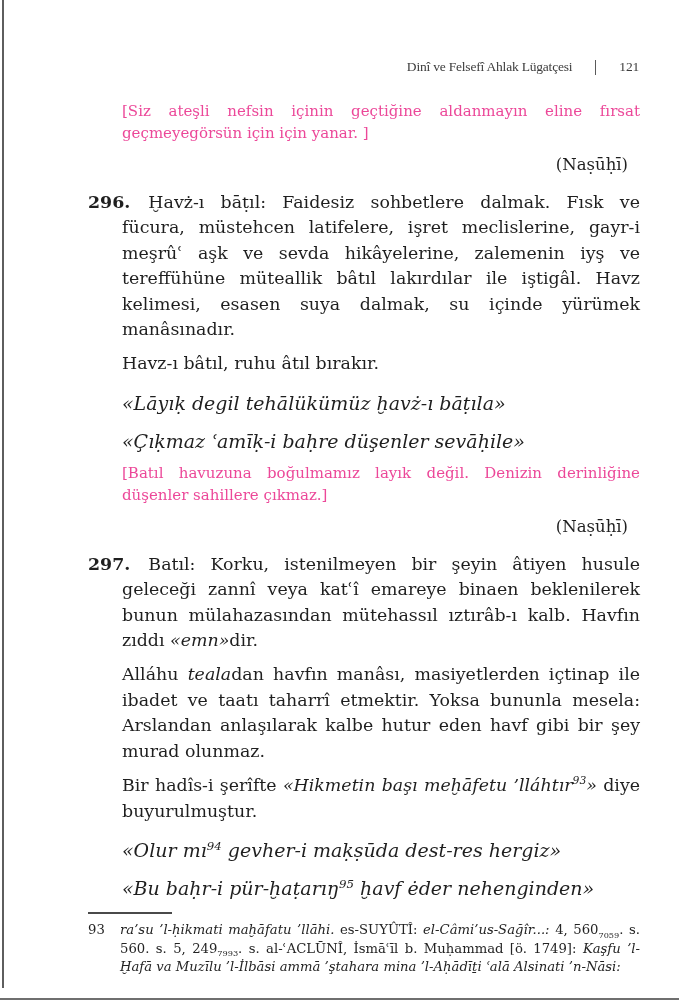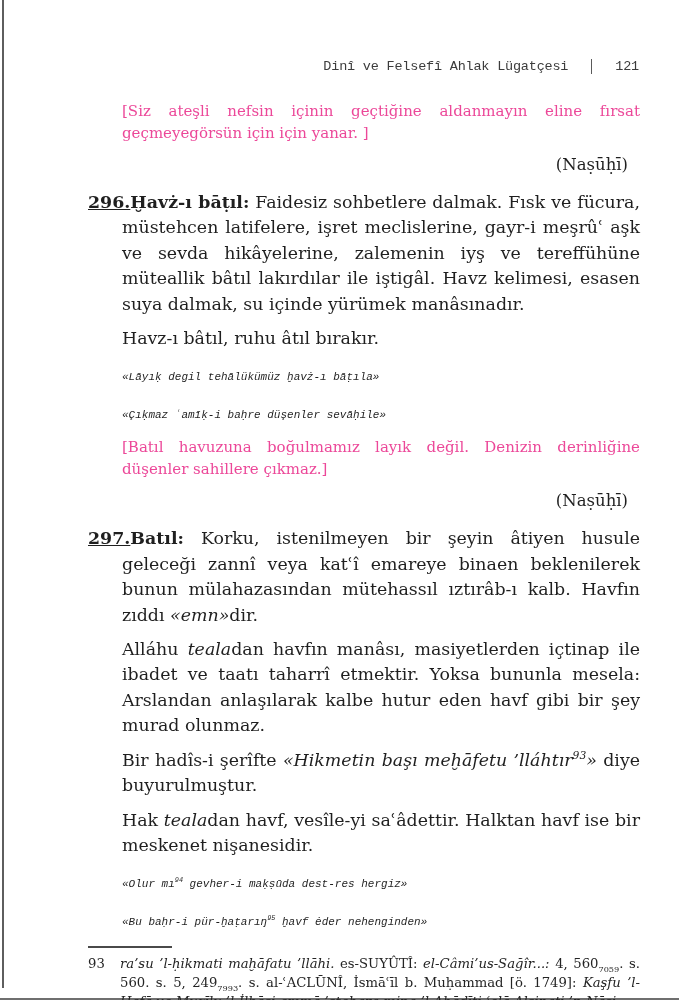--- a/index.html
+++ b/index.html
@@ -6,42 +6,42 @@
   body {
     width:679px; height:1000px; background:#ffffff; position:relative;
     font-family:"DejaVu Serif", serif; color:#1f1f1f; overflow:hidden;
   }
   .page-left-edge { position:absolute; left:2px; top:0; width:2px; height:988px; background:#5e5e5e; }
   .page-bottom-edge { position:absolute; left:0; bottom:0; width:679px; height:2px; background:#6f6f6f; }
 
   .running-header {
     position:absolute; top:59px; left:0; right:40px;
     display:flex; justify-content:flex-end; align-items:center; gap:23px;
-    font-family:Liberation Mono, monospace; font-size:13.5px; color:#3c3c3c;
+    font-family:Liberation Serif, serif; font-size:13.5px; color:#3c3c3c;
     letter-spacing:-0.2px;
   }
   .header-sep { width:1px; height:15px; background:#5a5a5a; }
 
   .content { position:absolute; top:100px; left:88px; right:39px; }
 
   .quote {
     margin:0 0 9px 34px; font-size:15px; line-height:22px; text-align:justify; color:#ec4899;
   }
   .attr { text-align:right; margin:0 12px 14px 0; font-size:16.5px; line-height:23px; }
 
   .entry {
     margin:0 0 9px 0; padding-left:34px; text-indent:-34px;
     text-align:justify; font-size:17.4px; line-height:25.4px;
   }
-  .entry-num { font-weight:bold; margin-right:0;text-decoration:underline; }
-  .bd { font-weight:bold; }
+  .entry-num { font-weight:bold; margin-right:18px; }
+  .bd { font-weight:normal; }
   .it { font-style:italic; }
 
   .para { margin:0 0 9px 34px; text-align:justify; font-size:17.4px; line-height:25.4px; }
-  .verse { margin:14px 0 9px 34px; font-style:italic; font-size:11px; line-height:24px;font-family:Liberation Mono, monospace; }
+  .verse { margin:14px 0 9px 34px; font-style:italic; font-size:19px; line-height:24px; }
 
   sup { font-size:62%; line-height:0; vertical-align:super;text-align:right; }
   sub { font-size:62%; line-height:0; vertical-align:sub;margin-top:18px; }
 
   .fn-rule { margin:12px 0 7px 0; width:84px; height:2px; background:#4a4a4a; border:0; }
   .footnotes { font-size:13.2px; line-height:18.6px; color:#242424; }
   .fn { display:flex; }
   .fn-num { width:32px; flex:none; }
   .fn-text { flex:1; text-align:justify; }
 </style>
@@ -71,21 +71,20 @@
   <p class="verse">«Çıḳmaz ʿamīḳ-i baḥre düşenler sevāḥile»</p>
   <p class="quote">[Batıl havuzuna boğulmamız layık değil. Denizin derinliğine düşenler sahillere çıkmaz.]</p>
   <p class="attr">(Naṣūḥī)</p>
 
   <p class="entry">
     <span class="entry-num">297.</span><span class="bd">Batıl:</span><span><span> Korku, istenilmeyen bir şeyin âtiyen husule geleceği zannî veya katʿî emareye binaen beklenilerek bunun mülahazasından mütehassıl ıztırâb-ı kalb. Havfın zıddı </span><span class="it">«emn»</span><span>dir.</span></span>
   </p>
 
   <p class="para"><span>Alláhu </span><span class="it">teala</span><span>dan havfın manâsı, masiyetlerden içtinap ile ibadet ve taatı taharrî etmektir. Yoksa bununla mesela: Arslandan anlaşılarak kalbe hutur eden havf gibi bir şey murad olunmaz.</span></p>
   <p class="para"><span>Bir hadîs-i şerîfte </span><span class="it">«Hikmetin başı meḫāfetu ’lláhtır</span><sup class="it">93</sup><span class="it">»</span><span> diye buyurulmuştur.</span></p>
-  <p class="para"><span>Hak </span><span class="it">teala</span><span>dan havf, vesîle-yi saʿâdettir. Halktan havf ise bir meskenet nişanesidir.</span></p>
   <p class="verse"><span class="it">«Olur mı</span><sup class="it">94</sup><span class="it"> gevher-i maḳṣūda dest-res hergiz»</span></p>
   <p class="verse"><span class="it">«Bu baḥr-i pür-ḫaṭarıŋ</span><sup class="it">95</sup><span class="it"> ḫavf ėder nehenginden»</span></p>
 
   <hr class="fn-rule">
 
   <div class="footnotes">
     <div class="fn">
       <span class="fn-num">93</span>
       <span class="fn-text"><span class="it">ra’su ’l-ḥikmati maḫāfatu ’llāhi.</span><span> es-SUYÛTÎ: </span><span class="it">el-Câmi’us-Sağîr...:</span><span> 4, 560</span><sub>7059</sub><span>. s. 560. s. 5, 249</span><sub>7993</sub><span>. s. al-ʿACLŪNÎ, İsmāʿīl b. Muḥammad [ö. 1749]: </span><span class="it">Kaşfu ’l-Ḫafā va Muzīlu ’l-İlbāsi ammā ’ştahara mina ’l-Aḥādīṯi ʿalā Alsinati ’n-Nāsi:</span></span>
     </div>

